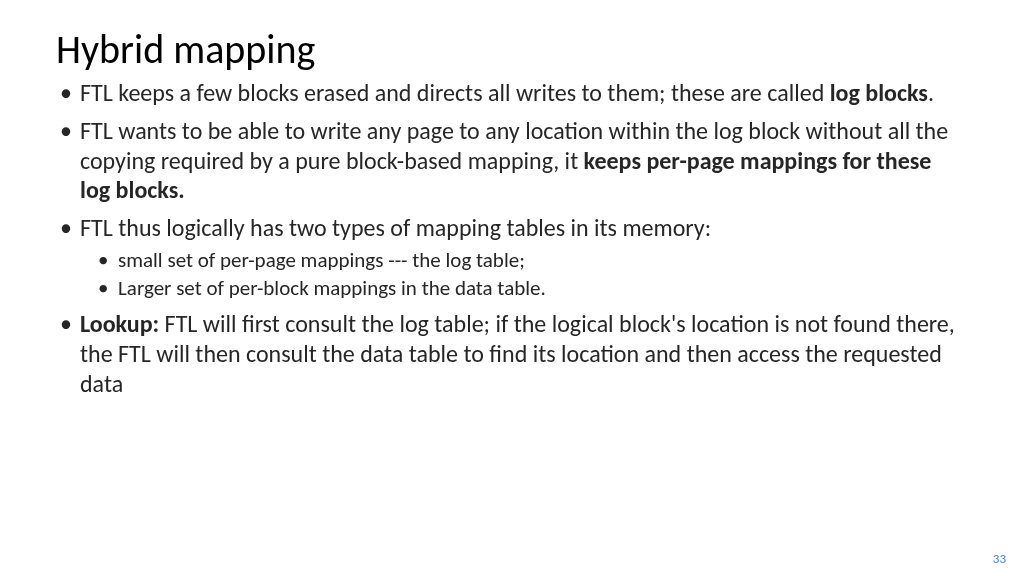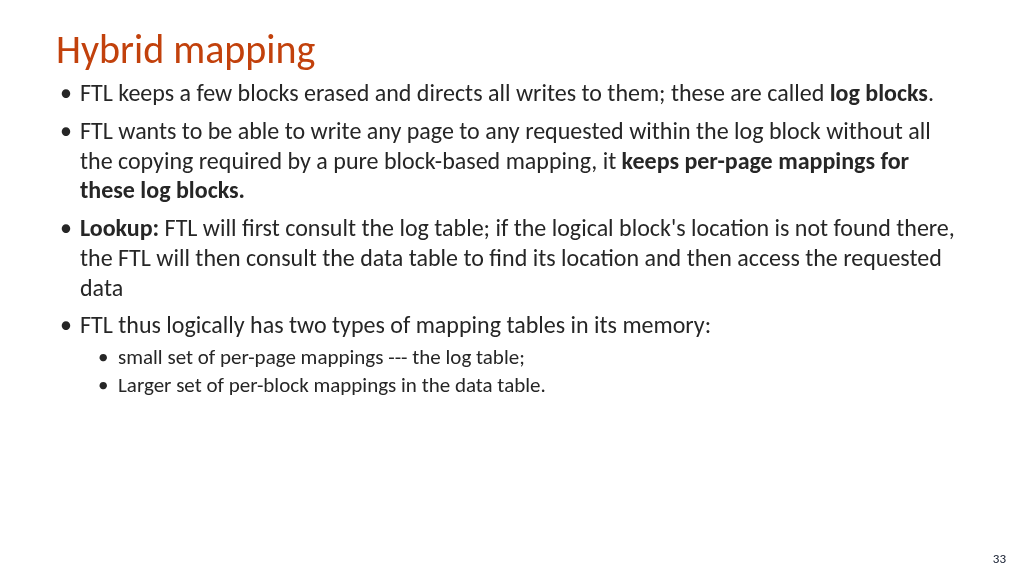--- a/index.html
+++ b/index.html
@@ -15,21 +15,21 @@
   .slide {
     position: relative;
     width: 1024px;
     height: 576px;
     box-sizing: border-box;
     padding: 28px 56px 0 56px;
   }
   .title {
     font-size: 40px;
     font-weight: 400;
-    color: #c2410c;
+    color: #000000;
     margin: 0 0 6px 0;
     line-height: 1.1;
   }
   ul.level1 {
     margin: 0;
     padding: 0 0 0 20px;
     list-style: none;
   }
   ul.level1 > li {
     position: relative;
@@ -67,52 +67,52 @@
     top: 0;
     font-size: 21px;
     color: #262626;
   }
   .bold { font-weight: 700; }
   .page-num {
     position: absolute;
     right: 18px;
     bottom: 10px;
     font-size: 13px;
-    color: #0f172a;
+    color: #3b82f6;
   }
 </style>
 </head>
 <body>
 
 <div class="slide">
 
   <h1 class="title">Hybrid mapping</h1>
 
   <ul class="level1">
 
     <li>
       <span>FTL keeps a few blocks erased and directs all writes to them; these are called </span><span class="bold">log blocks</span><span>.</span>
     </li>
 
     <li>
-      <span>FTL wants to be able to write any page to any requested within the log block without all the copying required by a pure block-based mapping, it </span><span class="bold">keeps per-page mappings for these log blocks.</span>
-    </li>
-
-    <li>
-      <span class="bold">Lookup:</span><span> FTL will first consult the log table; if the logical block's location is not found there, the FTL will then consult the data table to find its location and then access the requested data</span>
+      <span>FTL wants to be able to write any page to any location within the log block without all the copying required by a pure block-based mapping, it </span><span class="bold">keeps per-page mappings for these log blocks.</span>
     </li>
 
     <li>
       <span>FTL thus logically has two types of mapping tables in its memory:</span>
       <ul class="level2">
         <li>
           <span>small set of per-page mappings --- the log table;</span>
         </li>
         <li>
           <span>Larger set of per-block mappings in the data table.</span>
         </li>
       </ul>
     </li>
 
+    <li>
+      <span class="bold">Lookup:</span><span> FTL will first consult the log table; if the logical block's location is not found there, the FTL will then consult the data table to find its location and then access the requested data</span>
+    </li>
+
   </ul>
 
   <div class="page-num">33</div>
 </div>
 
 </body></html>

